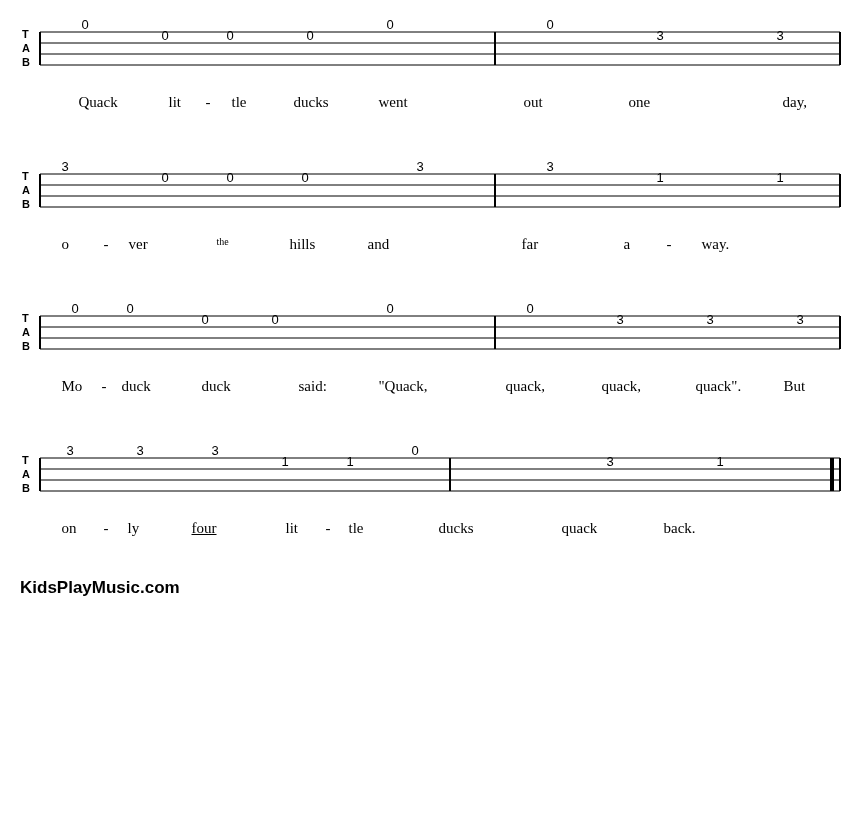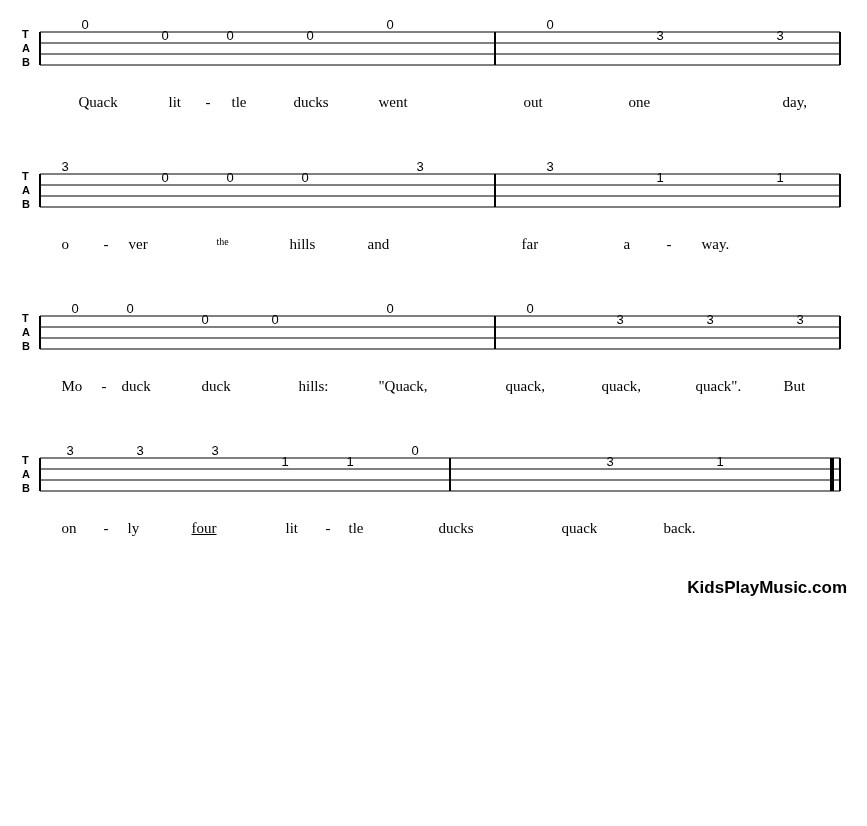--- a/index.html
+++ b/index.html
@@ -9,21 +9,21 @@
       width: 867px;
       min-height: 826px;
       padding: 10px 20px 20px 20px;
     }
 
     .section {
       margin-bottom: 30px;
     }
 
     .footer {
-      text-align: right;
+      text-align: left;
       margin-top: 20px;
       font-size: 17px;
       font-weight: bold;
       font-family: Arial, sans-serif;
     }
 
     
     svg.tab-svg {
       display: block;
       width: 820px;
@@ -155,21 +155,21 @@
     <text x="600" y="30" font-family="Arial" font-size="13" text-anchor="middle">3</text>
     <text x="690" y="30" font-family="Arial" font-size="13" text-anchor="middle">3</text>
     <text x="780" y="30" font-family="Arial" font-size="13" text-anchor="middle">3</text>
   </svg>
 
   <div style="position:relative; width:820px; margin:4px auto 0 auto; padding-left:20px; height:28px;">
     <span style="position:absolute; left:38px; font-size:15px;">Mo</span>
     <span style="position:absolute; left:78px; font-size:15px;">-</span>
     <span style="position:absolute; left:98px; font-size:15px;">duck</span>
     <span style="position:absolute; left:178px; font-size:15px;">duck</span>
-    <span style="position:absolute; left:275px; font-size:15px;">hills:</span>
+    <span style="position:absolute; left:275px; font-size:15px;">said:</span>
     <span style="position:absolute; left:355px; font-size:15px;">"Quack,</span>
     <span style="position:absolute; left:482px; font-size:15px;">quack,</span>
     <span style="position:absolute; left:578px; font-size:15px;">quack,</span>
     <span style="position:absolute; left:672px; font-size:15px;">quack".</span>
     <span style="position:absolute; left:760px; font-size:15px;">But</span>
   </div>
 </div>
 
 <div class="section" style="margin-top:30px;">
   <svg class="tab-svg" height="80" viewBox="0 0 820 80">

